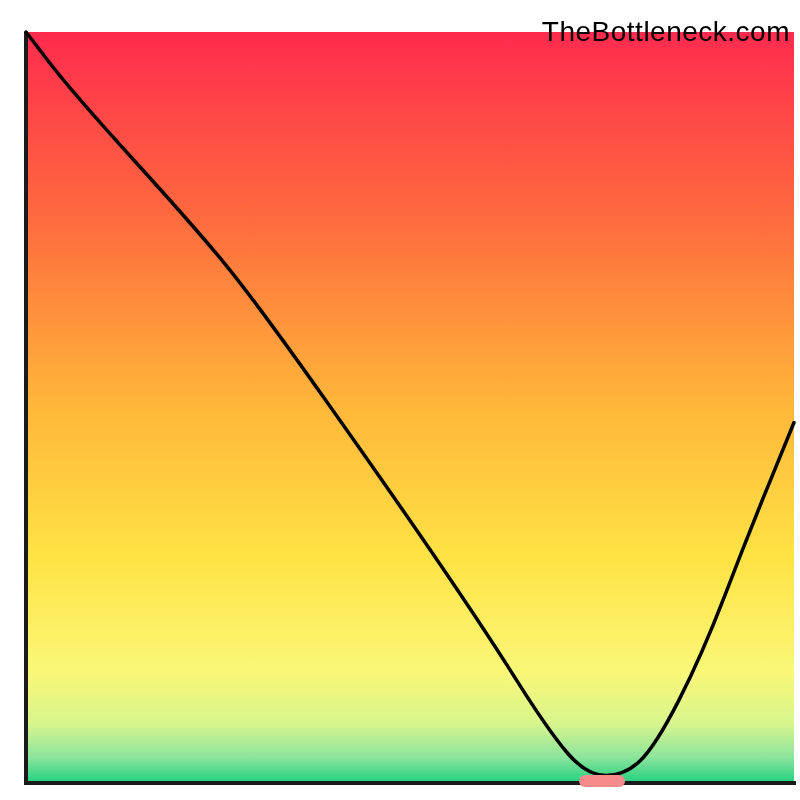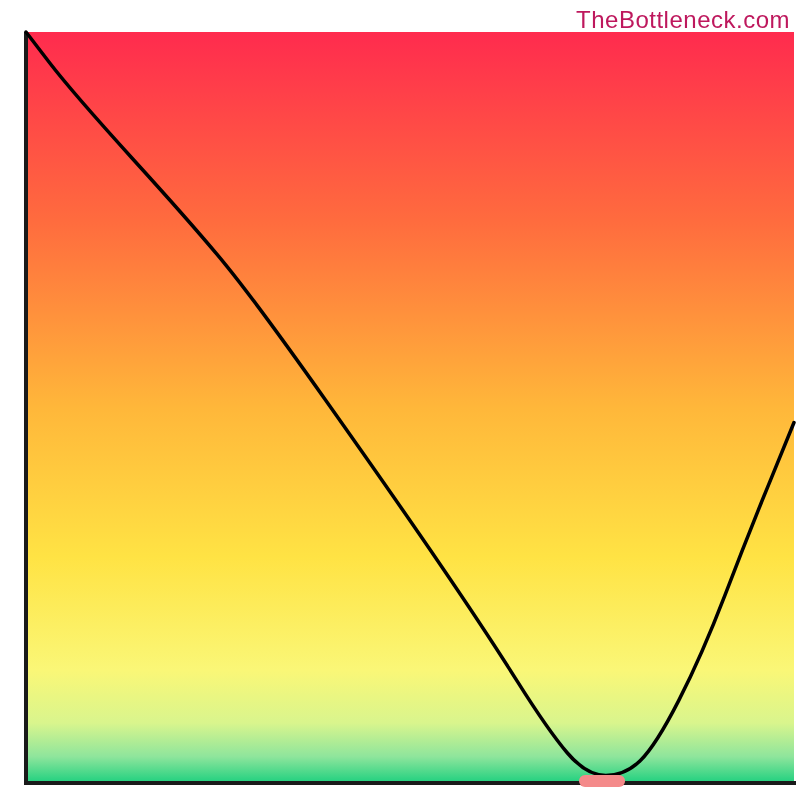--- a/index.html
+++ b/index.html
@@ -12,25 +12,25 @@
   }
 
   .chart-container {
     position: relative;
     width: 800px;
     height: 800px;
   }
 
   .watermark {
     position: absolute;
-    top: 6px;
+    top: 16px;
     right: 10px;
     font-family: Arial, Helvetica, sans-serif;
-    font-size: 24px;
-    color: #be185d;
+    font-size: 28px;
+    color: #000000;
     letter-spacing: 0.5px;
     user-select: none;
   }
 
   svg.plot {
     display: block;
     width: 800px;
     height: 800px;
   }
 

